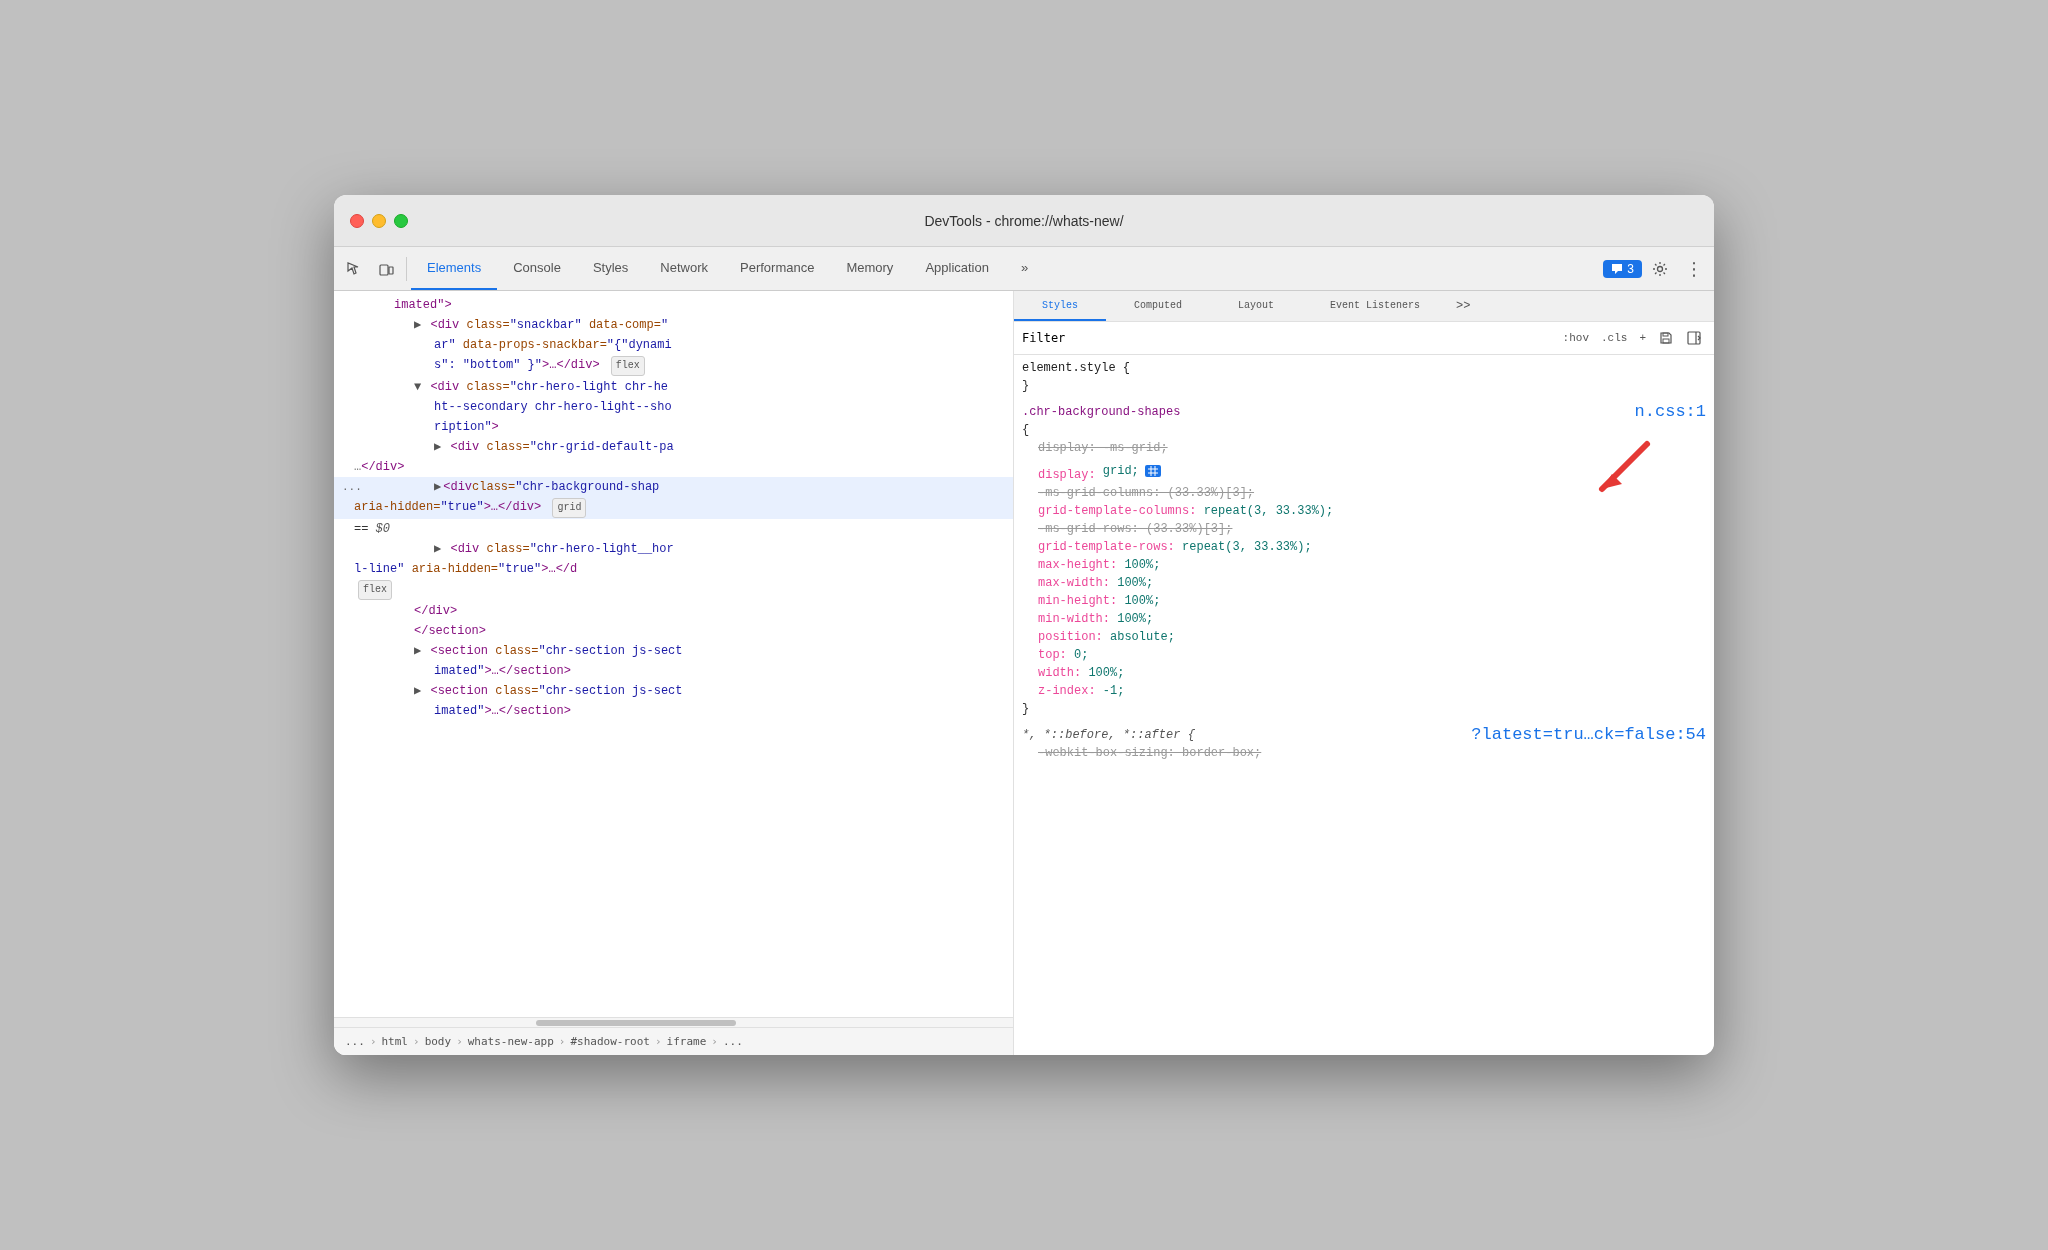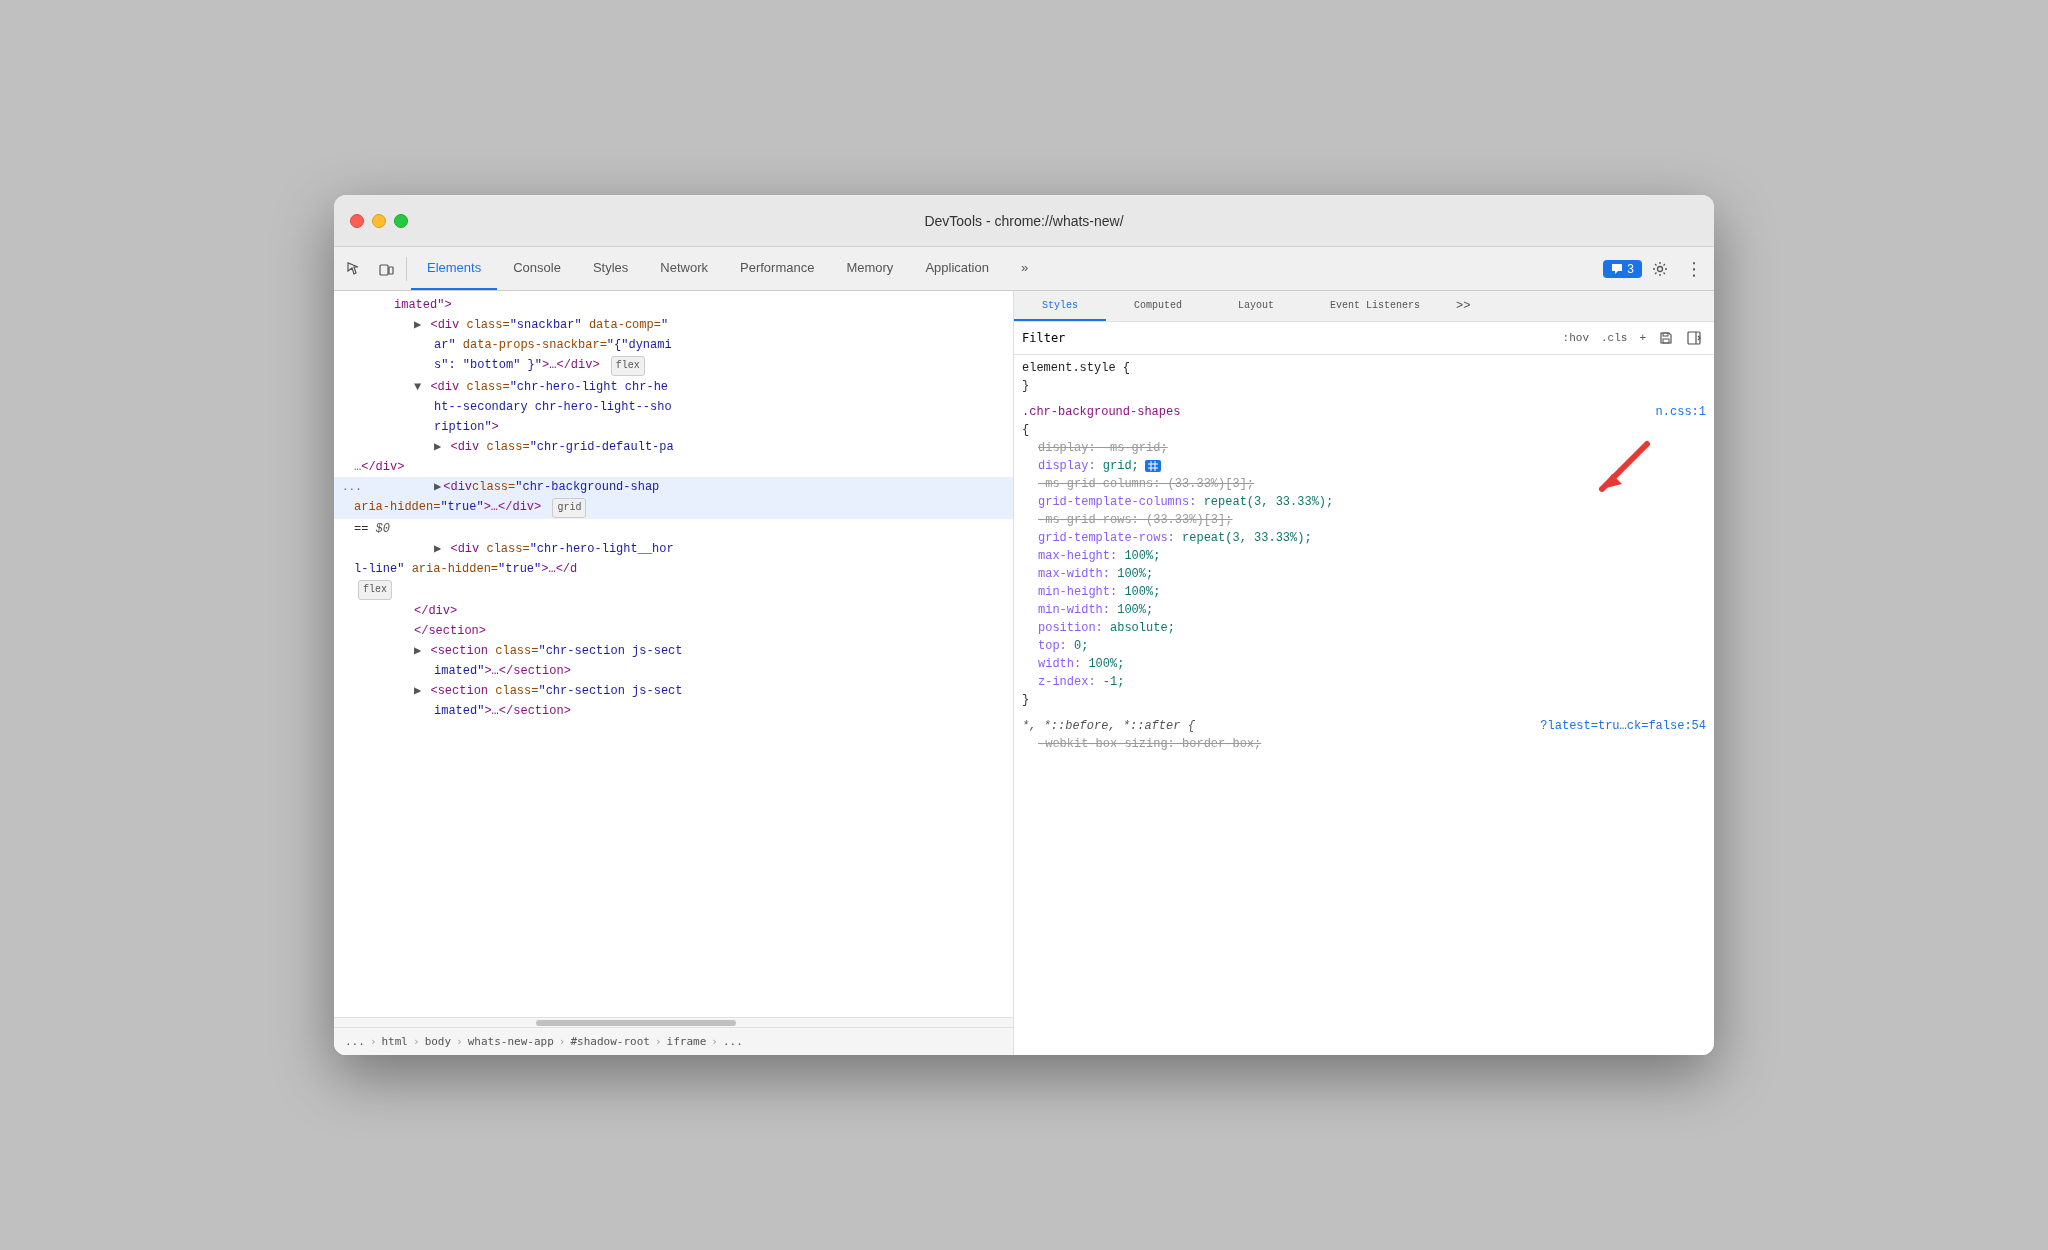--- a/index.html
+++ b/index.html
@@ -277,29 +277,29 @@
     }
     .css-rule {
       margin-bottom: 8px;
     }
     .css-selector {
       color: #881280;
       font-weight: normal;
     }
     .css-selector.dark { color: #222; }
     .css-brace { color: #333; }
-    .css-property { color: #8b5cf6; }
+    .css-property { color: #ec4899; margin-top: 9px; }
     .css-value { color: #0f766e; }
     .css-strikethrough {
       text-decoration: line-through;
       color: #999;
     }
     .css-source {
       color: #1a73e8;
-      font-size: 12px;
+      font-size: 17px;
       float: right;
     }
     
     .color-scheme-dropdown {
       position: absolute;
       top: 198px;
       right: 100px;
       background: white;
       border: 1px solid #e0e0e0;
       border-radius: 4px;

